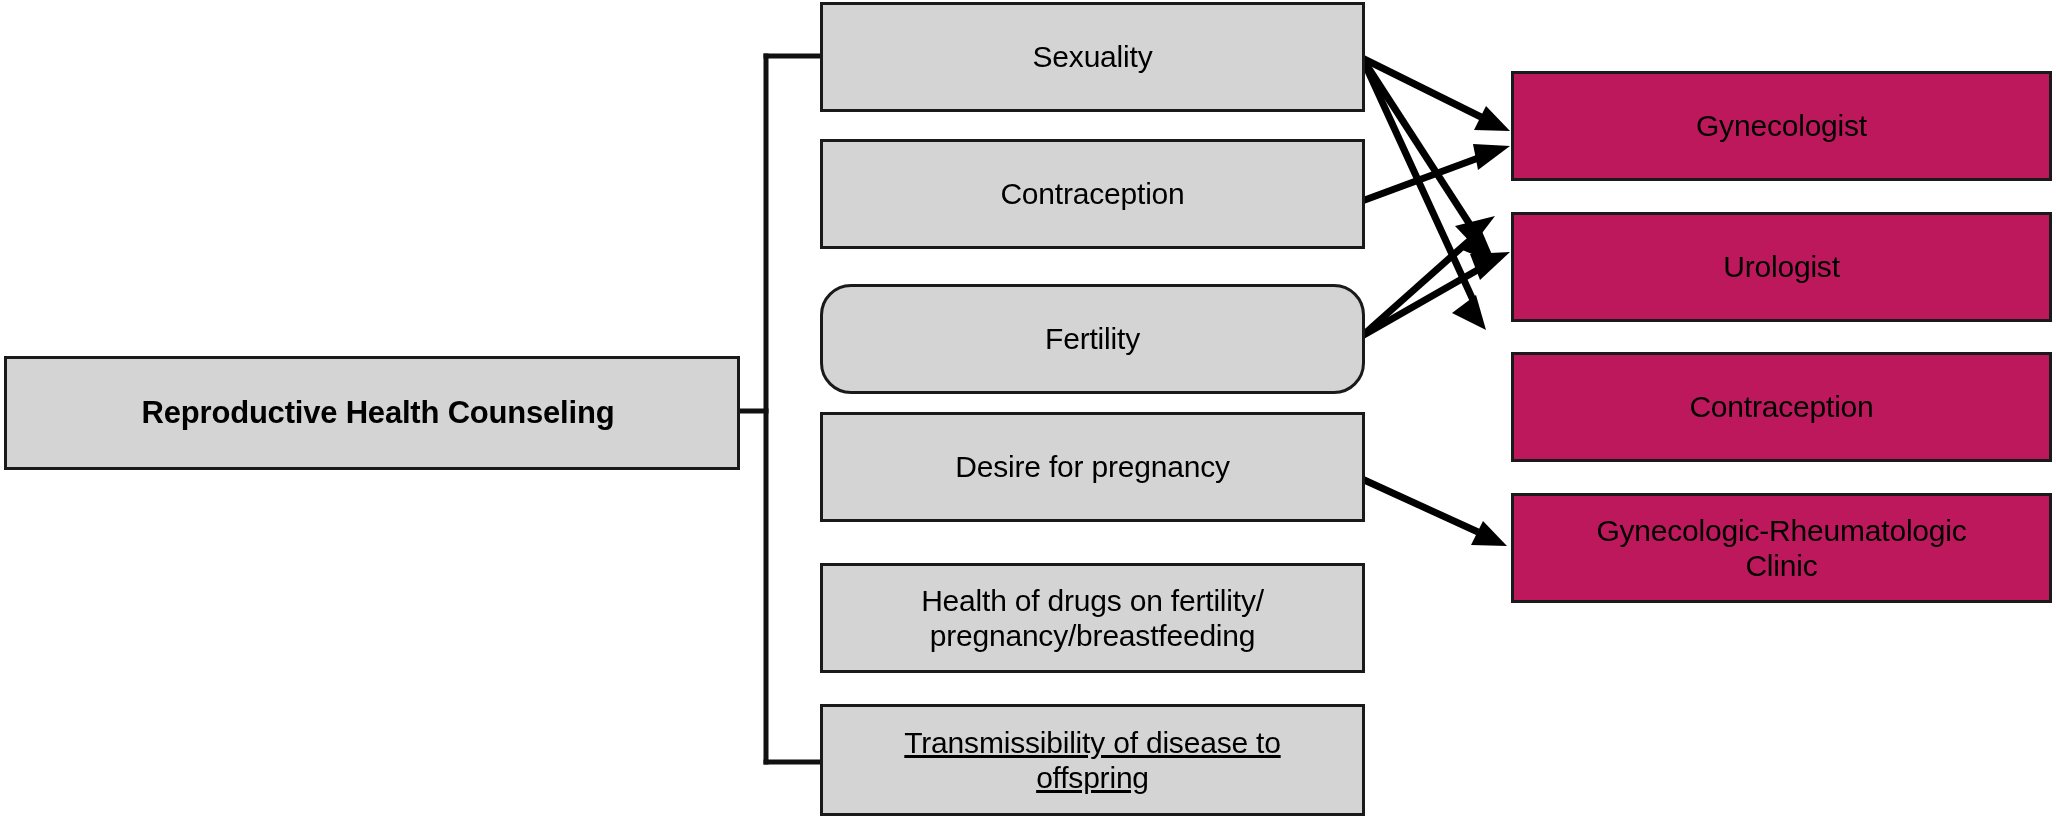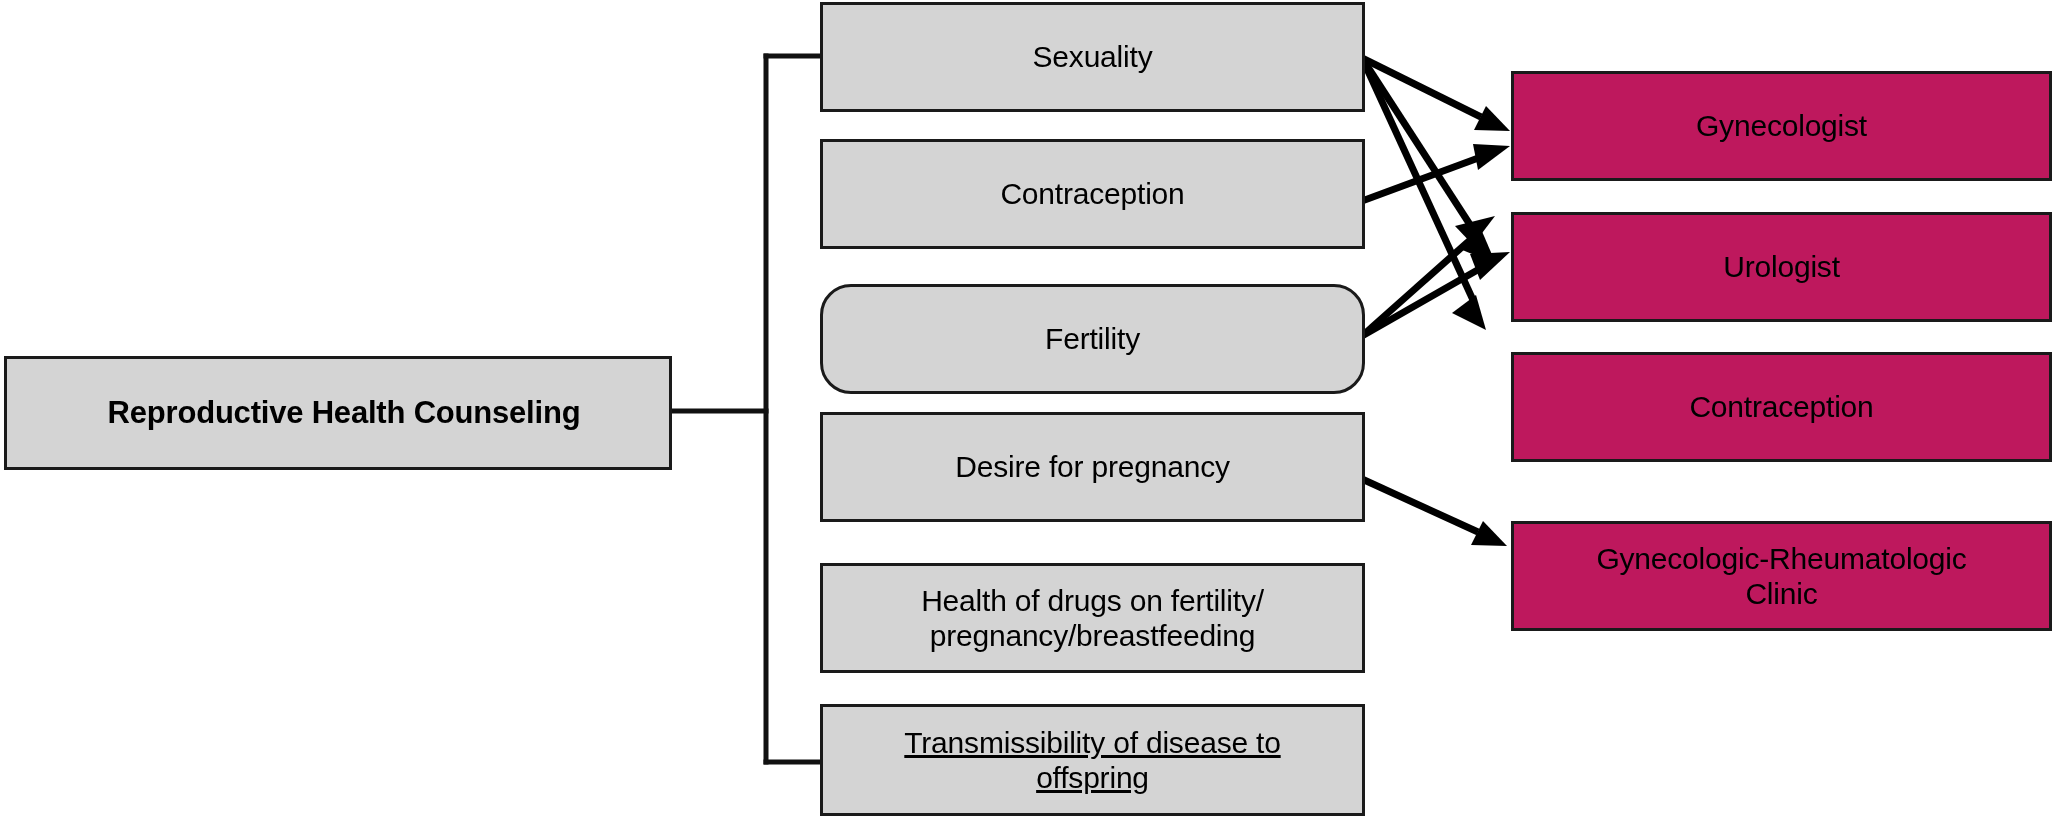--- a/index.html
+++ b/index.html
@@ -122,21 +122,21 @@
       <line class="arrow-line" x1="1362" y1="336" x2="1481" y2="268"></line>
       <polygon class="arrow-head" points="1510,252 1480,280 1470,254"></polygon>
     </g>
 
     <g>
       <line class="arrow-line" x1="1362" y1="479" x2="1478" y2="532"></line>
       <polygon class="arrow-head" points="1507,546 1471,545 1483,521"></polygon>
     </g>
   </svg>
 
-  <div class="node node-root" style="left:4px; top:356px; width:668px; height:114px;padding-left:12px;">
+  <div class="node node-root" style="left:4px; top:356px; width:736px; height:114px;padding-left:12px;">
     <span class="node-label">Reproductive Health Counseling</span>
   </div>
 
   <div class="node node-topic" style="left:820px; top:2px; width:545px; height:110px;">
     <span class="node-label">Sexuality</span>
   </div>
 
   <div class="node node-topic" style="left:820px; top:139px; width:545px; height:110px;">
     <span class="node-label">Contraception</span>
   </div>
@@ -164,18 +164,18 @@
   </div>
 
   <div class="node node-provider" style="left:1511px; top:212px; width:541px; height:110px;">
     <span class="node-label">Urologist</span>
   </div>
 
   <div class="node node-provider" style="left:1511px; top:352px; width:541px; height:110px;">
     <span class="node-label">Contraception</span>
   </div>
 
-  <div class="node node-provider" style="left:1511px; top:493px; width:541px; height:110px;margin-top:28px;">
+  <div class="node node-provider" style="left:1511px; top:493px; width:541px; height:110px;">
     <span class="node-label">Gynecologic-Rheumatologic
 Clinic</span>
   </div>
 
 </div>
 
 </body></html>

